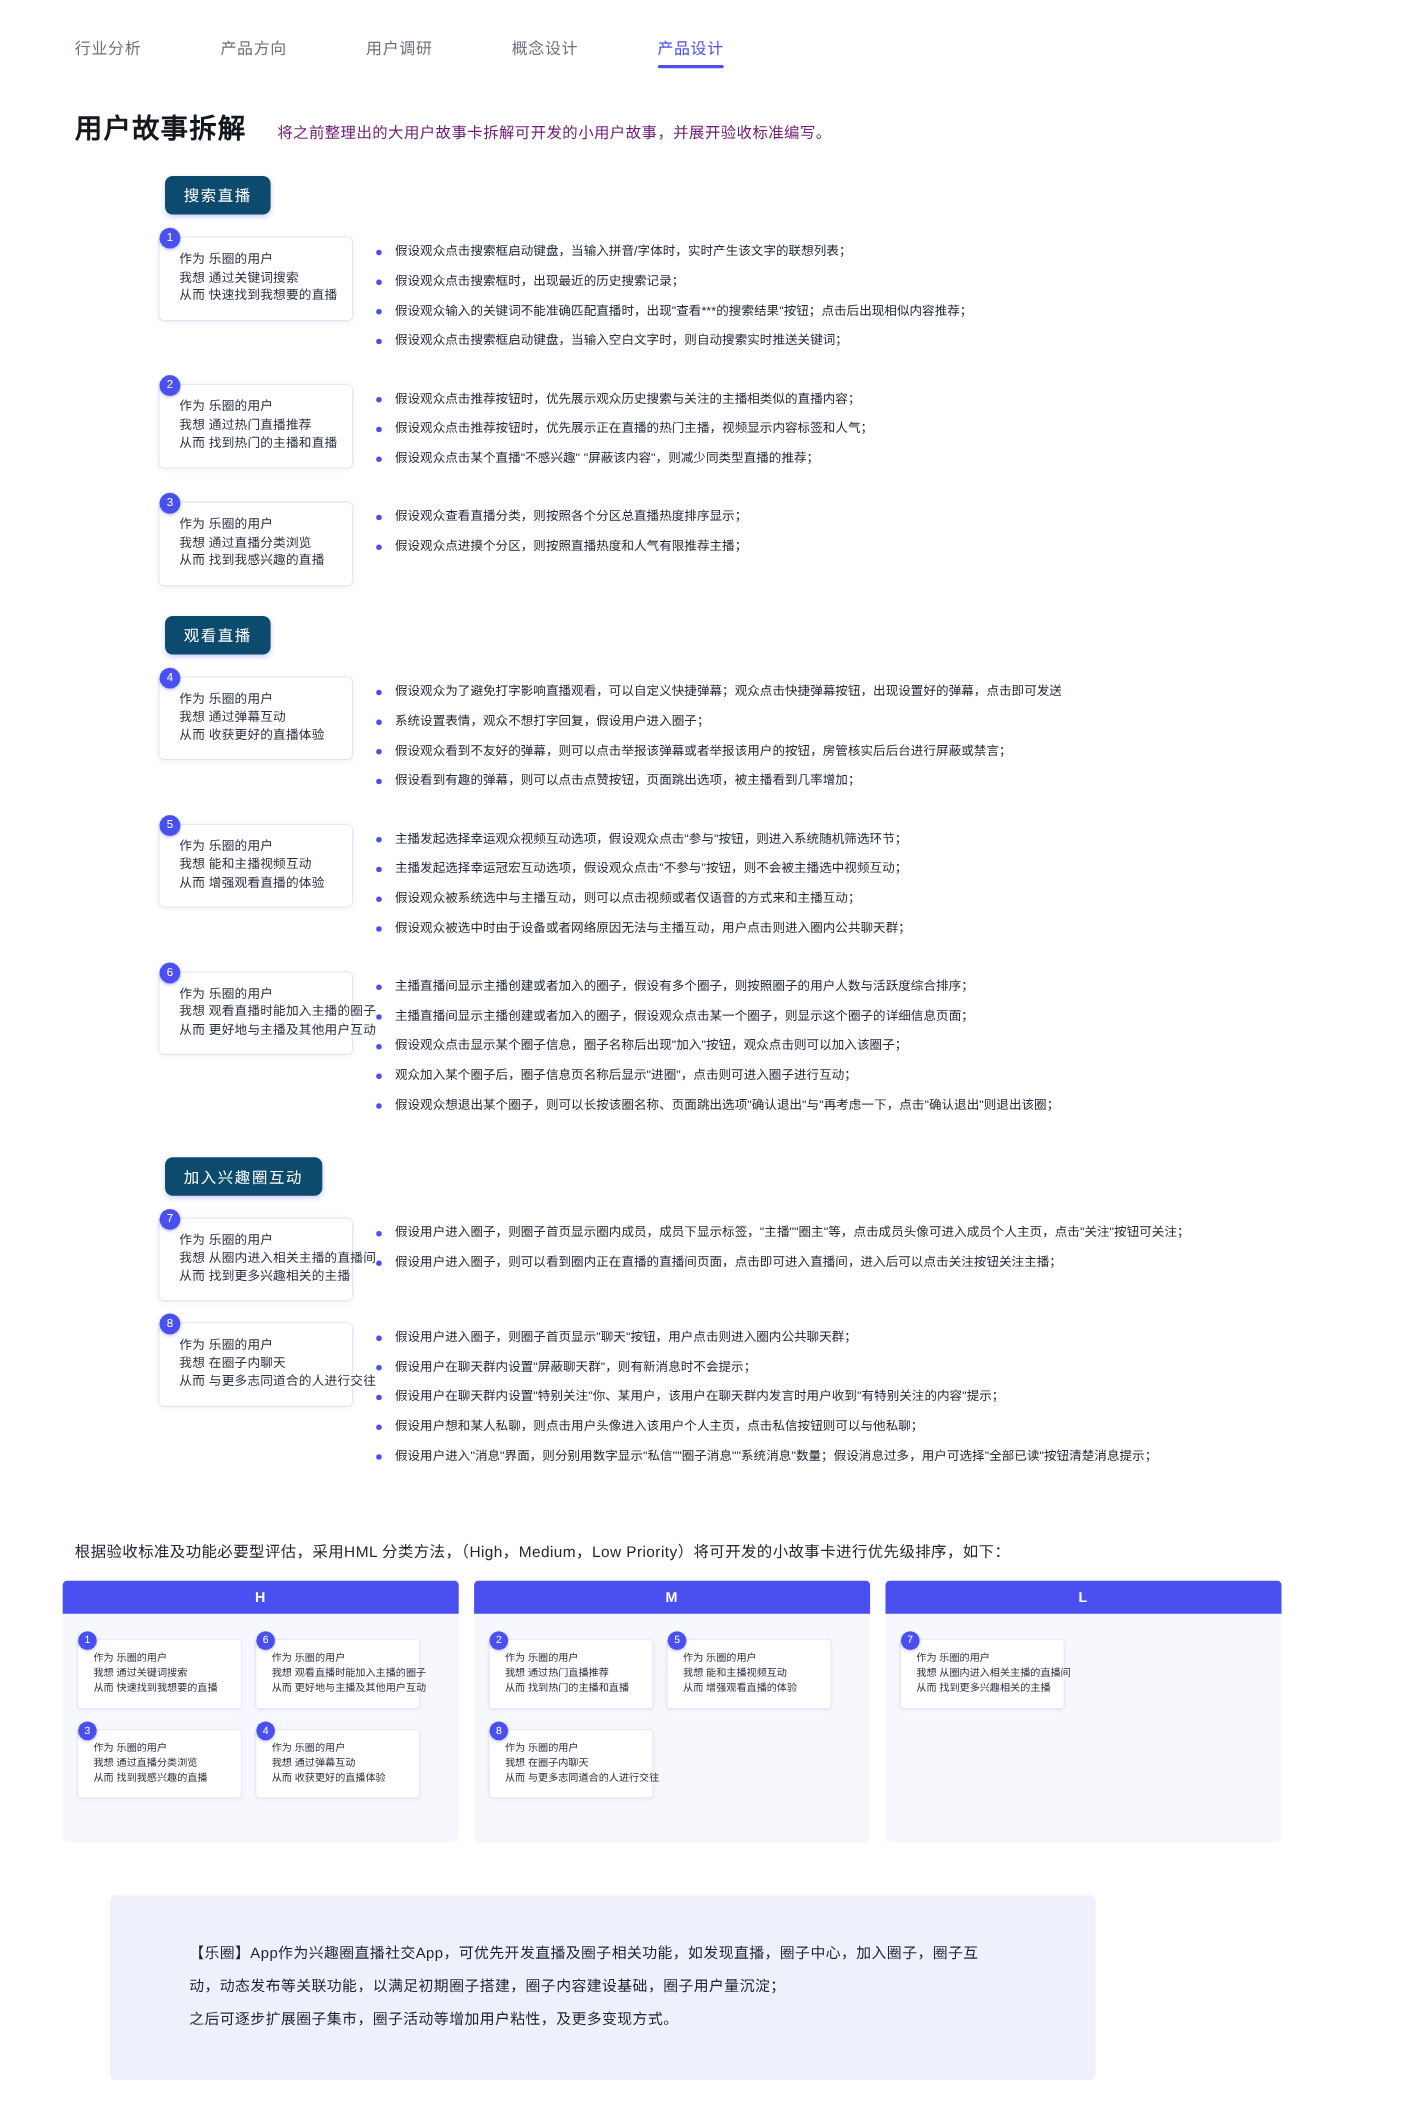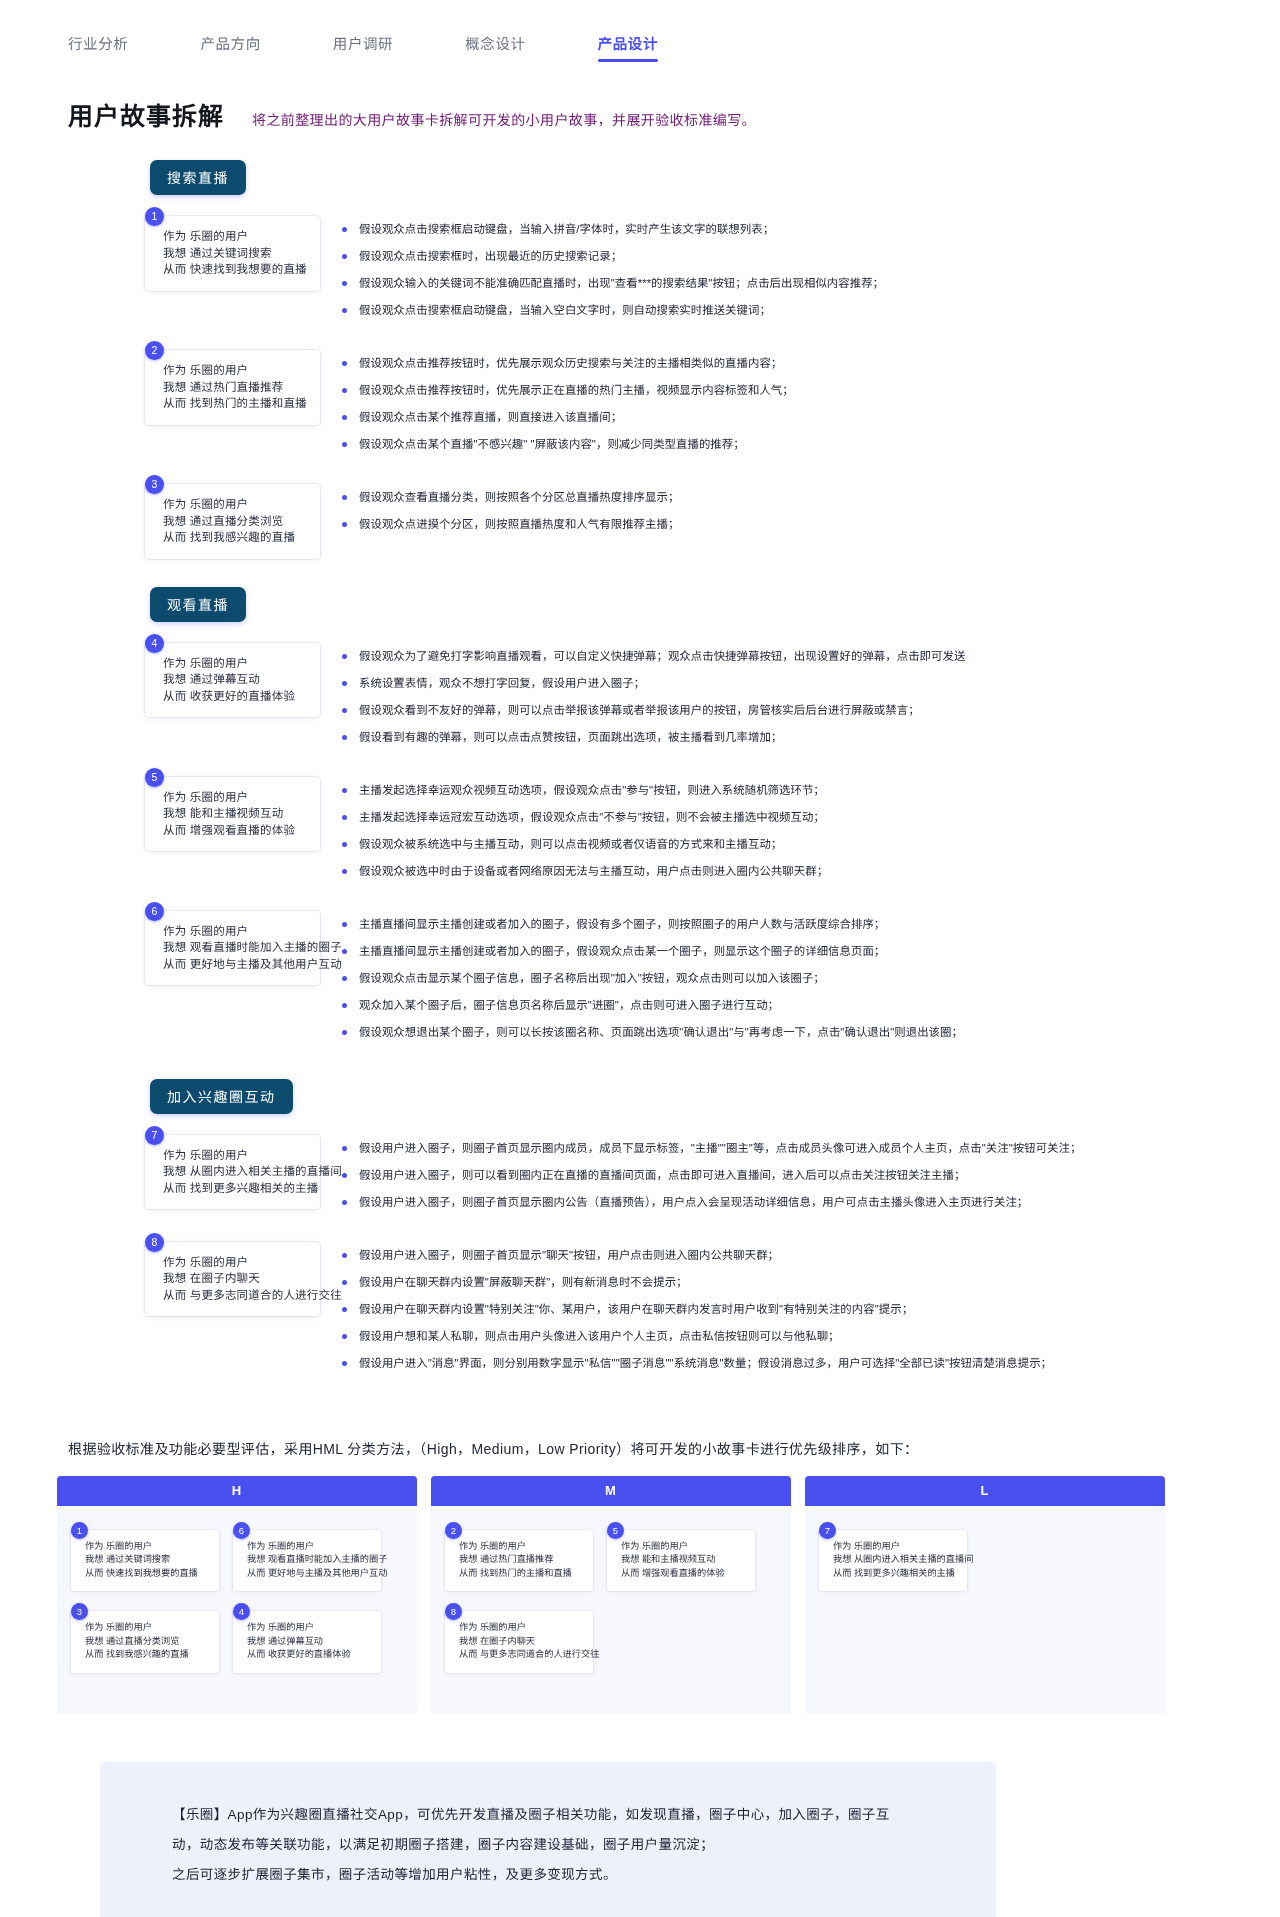--- a/index.html
+++ b/index.html
@@ -22,21 +22,21 @@
   .nav-item {
     font-size: 14.5px;
     color: #6b7280;
     padding: 0 0 9px 0;
     margin-right: 56px;
     position: relative;
     letter-spacing: .6px;
     cursor: pointer;
     white-space: nowrap;
   }
-  .nav-item.active { color: #4a4ff0; font-weight: bold; }
+  .nav-item.active { color: #4a4ff0; font-weight: normal; }
   .nav-item.active::after {
     content: "";
     position: absolute;
     left: 0; right: 0; bottom: 0;
     height: 3px;
     background: #4a4ff0;
     border-radius: 2px;
   }
 
   
@@ -249,21 +249,20 @@
           <div class="badge">2</div>
           <div class="story-card">
             <div>作为 乐圈的用户</div>
             <div>我想 通过热门直播推荐</div>
             <div>从而 找到热门的主播和直播</div>
           </div>
         </div>
         <div class="bullets">
           <div class="bullet">假设观众点击推荐按钮时，优先展示观众历史搜索与关注的主播相类似的直播内容；</div>
           <div class="bullet">假设观众点击推荐按钮时，优先展示正在直播的热门主播，视频显示内容标签和人气；</div>
-          <div class="bullet">假设观众点击某个推荐直播，则直接进入该直播间；</div>
           <div class="bullet">假设观众点击某个直播"不感兴趣" "屏蔽该内容"，则减少同类型直播的推荐；</div>
         </div>
       </div><div class="story">
         <div class="story-card-wrap">
           <div class="badge">3</div>
           <div class="story-card">
             <div>作为 乐圈的用户</div>
             <div>我想 通过直播分类浏览</div>
             <div>从而 找到我感兴趣的直播</div>
           </div>
@@ -325,21 +324,20 @@
           <div class="badge">7</div>
           <div class="story-card">
             <div>作为 乐圈的用户</div>
             <div>我想 从圈内进入相关主播的直播间</div>
             <div>从而 找到更多兴趣相关的主播</div>
           </div>
         </div>
         <div class="bullets">
           <div class="bullet">假设用户进入圈子，则圈子首页显示圈内成员，成员下显示标签，"主播""圈主"等，点击成员头像可进入成员个人主页，点击"关注"按钮可关注；</div>
           <div class="bullet">假设用户进入圈子，则可以看到圈内正在直播的直播间页面，点击即可进入直播间，进入后可以点击关注按钮关注主播；</div>
-          <div class="bullet">假设用户进入圈子，则圈子首页显示圈内公告（直播预告），用户点入会呈现活动详细信息，用户可点击主播头像进入主页进行关注；</div>
         </div>
       </div><div class="story">
         <div class="story-card-wrap">
           <div class="badge">8</div>
           <div class="story-card">
             <div>作为 乐圈的用户</div>
             <div>我想 在圈子内聊天</div>
             <div>从而 与更多志同道合的人进行交往</div>
           </div>
         </div>

